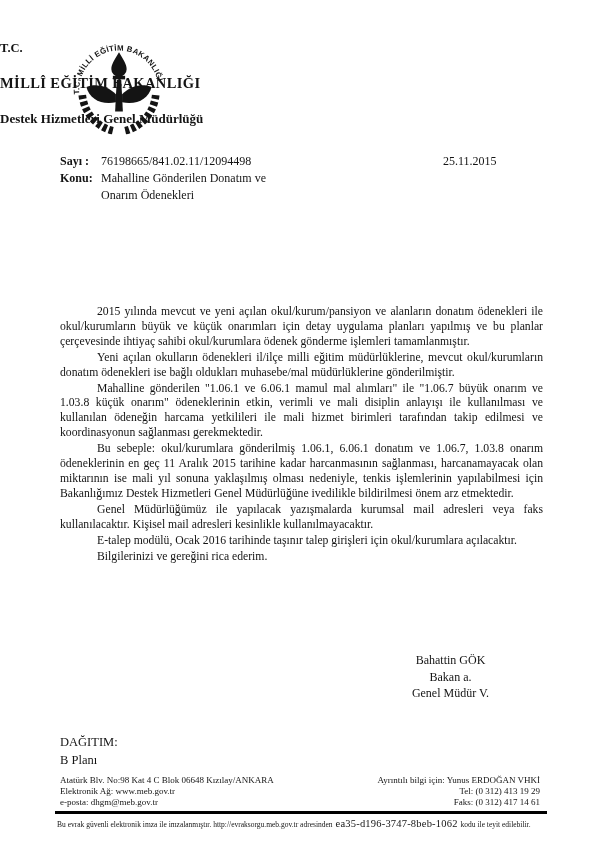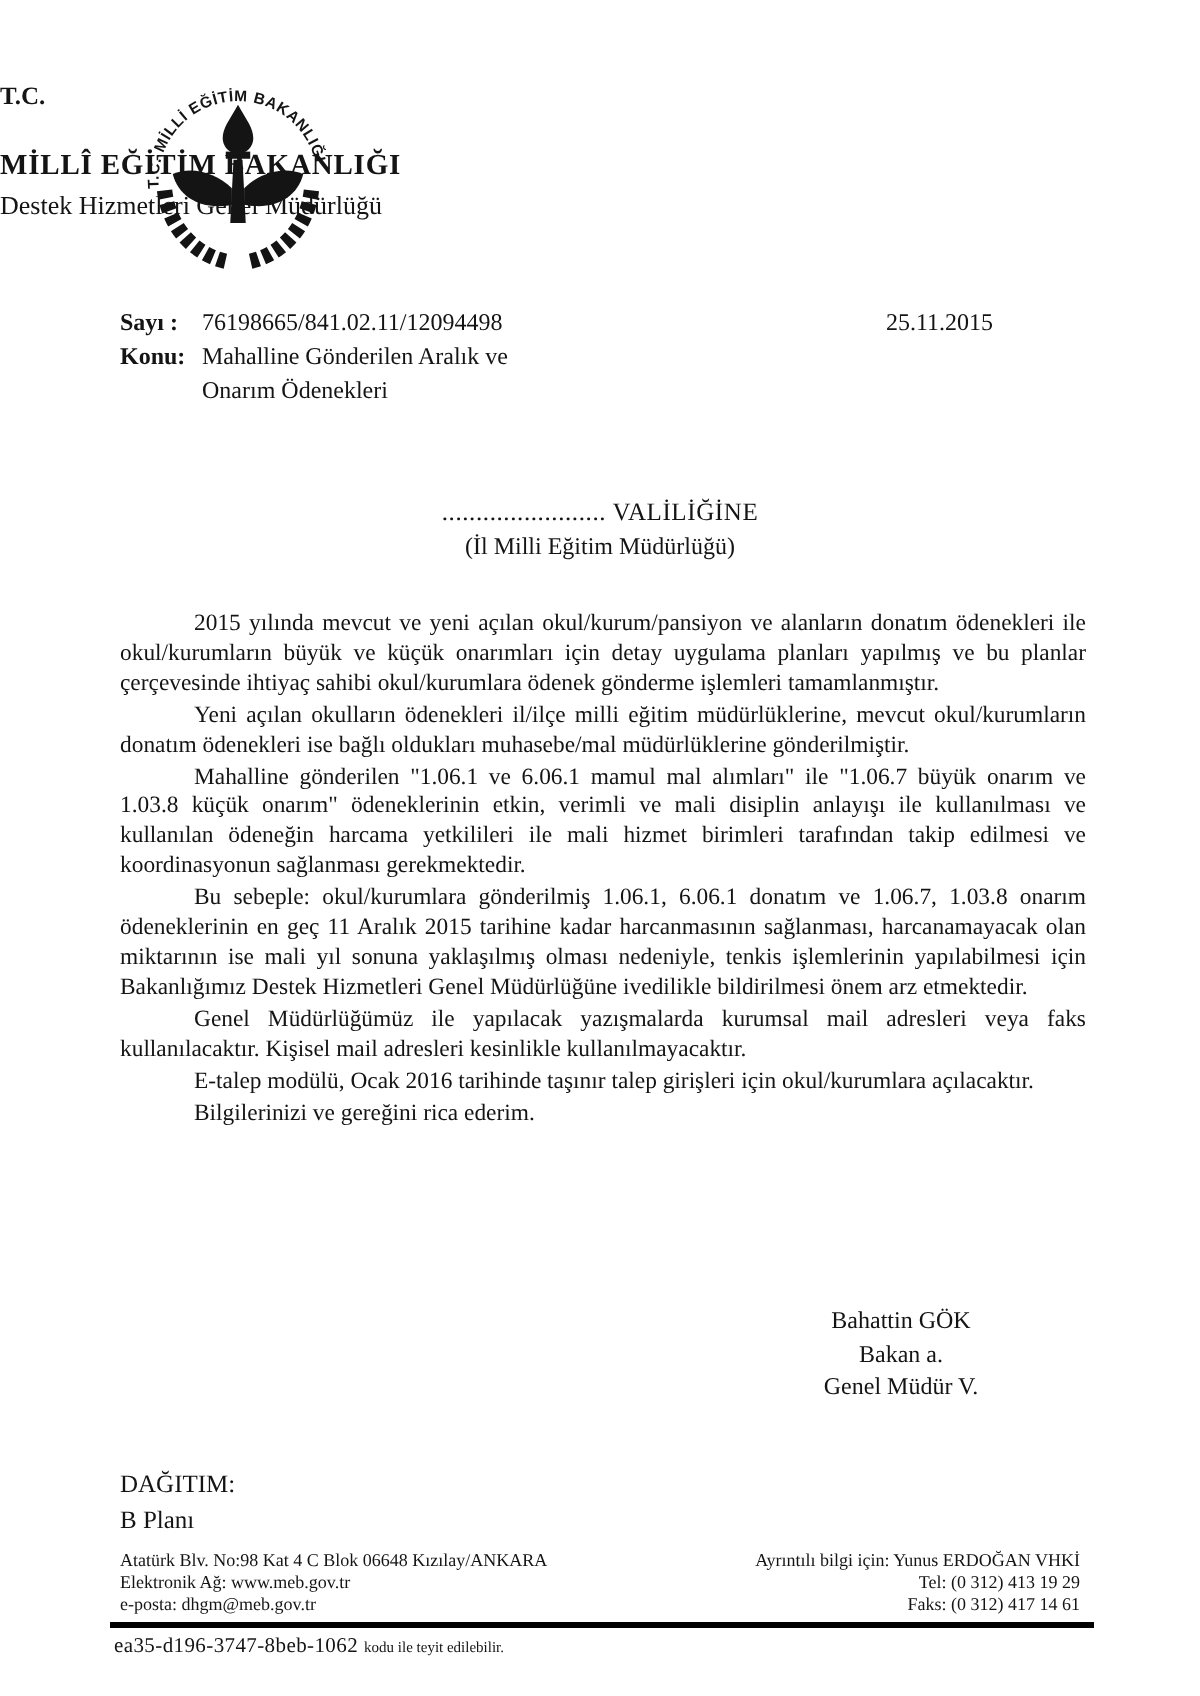--- a/index.html
+++ b/index.html
@@ -8,21 +8,21 @@
     background:#ffffff;color:#141414;
     font-family:"Liberation Serif", serif;
     overflow:hidden;
   }
   
   .emblem{position:absolute;left:68px;top:34px;width:102px;height:104px;}
   
   .letterhead{position:absolute;top:41px;left:0;right:0;text-align:left;}
   .lh-tc{font-size:12.5px;font-weight:bold;}
   .lh-ministry{font-size:14.5px;font-weight:bold;letter-spacing:.4px;margin-top:19px;}
-  .lh-directorate{font-size:13px;font-weight:normal;margin-top:3px;}
+  .lh-directorate{font-size:13px;font-weight:bold;margin-top:19px;}
   
   .meta{position:absolute;left:60px;top:153px;font-size:12px;line-height:17px;}
   .meta .lbl{display:inline-block;width:41px;font-weight:bold;}
   .meta-konu2{padding-left:41px;}
   .doc-date{position:absolute;left:443px;top:154px;font-size:12px;text-align:center;}
   
   .recipient{position:absolute;top:249px;left:0;right:0;text-align:center;}
   .recipient-line1{font-size:12.5px;letter-spacing:.3px;}
   .recipient-line2{font-size:12px;margin-top:2px;}
   
@@ -72,30 +72,26 @@
     <div class="lh-tc">T.C.</div>
     <div class="lh-ministry">MİLLÎ EĞİTİM BAKANLIĞI</div>
     <div class="lh-directorate">Destek Hizmetleri Genel Müdürlüğü</div>
   </div>
 
   <div class="meta">
     <div>
       <span class="lbl">Sayı :</span><span>76198665/841.02.11/12094498</span>
     </div>
     <div>
-      <span class="lbl">Konu:</span><span>Mahalline Gönderilen Aralık ve</span>
+      <span class="lbl">Konu:</span><span>Mahalline Gönderilen Donatım ve</span>
     </div>
     <div class="meta-konu2">Onarım Ödenekleri</div>
   </div>
   <div class="doc-date">25.11.2015</div>
 
-  <div class="recipient">
-    <div class="recipient-line1">........................ VALİLİĞİNE</div>
-    <div class="recipient-line2">(İl Milli Eğitim Müdürlüğü)</div>
-  </div>
 
   <div class="body-text">
     <p>2015 yılında mevcut ve yeni açılan okul/kurum/pansiyon ve alanların donatım ödenekleri ile okul/kurumların büyük ve küçük onarımları için detay uygulama planları yapılmış ve bu planlar çerçevesinde ihtiyaç sahibi okul/kurumlara ödenek gönderme işlemleri tamamlanmıştır.</p>
     <p>Yeni açılan okulların ödenekleri il/ilçe milli eğitim müdürlüklerine, mevcut okul/kurumların donatım ödenekleri ise bağlı oldukları muhasebe/mal müdürlüklerine gönderilmiştir.</p>
     <p>Mahalline gönderilen "1.06.1 ve 6.06.1 mamul mal alımları" ile "1.06.7 büyük onarım ve 1.03.8 küçük onarım" ödeneklerinin etkin, verimli ve mali disiplin anlayışı ile kullanılması ve kullanılan ödeneğin harcama yetkilileri ile mali hizmet birimleri tarafından takip edilmesi ve koordinasyonun sağlanması gerekmektedir.</p>
     <p>Bu sebeple: okul/kurumlara gönderilmiş 1.06.1, 6.06.1 donatım ve 1.06.7, 1.03.8 onarım ödeneklerinin en geç 11 Aralık 2015 tarihine kadar harcanmasının sağlanması, harcanamayacak olan miktarının ise mali yıl sonuna yaklaşılmış olması nedeniyle, tenkis işlemlerinin yapılabilmesi için Bakanlığımız Destek Hizmetleri Genel Müdürlüğüne ivedilikle bildirilmesi önem arz etmektedir.</p>
     <p>Genel Müdürlüğümüz ile yapılacak yazışmalarda kurumsal mail adresleri veya faks kullanılacaktır. Kişisel mail adresleri kesinlikle kullanılmayacaktır.</p>
     <p>E-talep modülü, Ocak 2016 tarihinde taşınır talep girişleri için okul/kurumlara açılacaktır.</p>
     <p>Bilgilerinizi ve gereğini rica ederim.</p>
   </div>
@@ -119,17 +115,18 @@
     </div>
     <div class="footer-right">
       <div>Ayrıntılı bilgi için: Yunus ERDOĞAN VHKİ</div>
       <div>Tel: (0 312) 413 19 29</div>
       <div>Faks: (0 312) 417 14 61</div>
     </div>
   </div>
 
   <div class="separator"></div>
   <div class="verification">
+    <span>Bu evrak güvenli elektronik imza ile imzalanmıştır. http://evraksorgu.meb.gov.tr adresinden</span>
     <span class="code">ea35-d196-3747-8beb-1062</span>
     <span>kodu ile teyit edilebilir.</span>
   </div>
 
 </div>
 
 </body></html>

